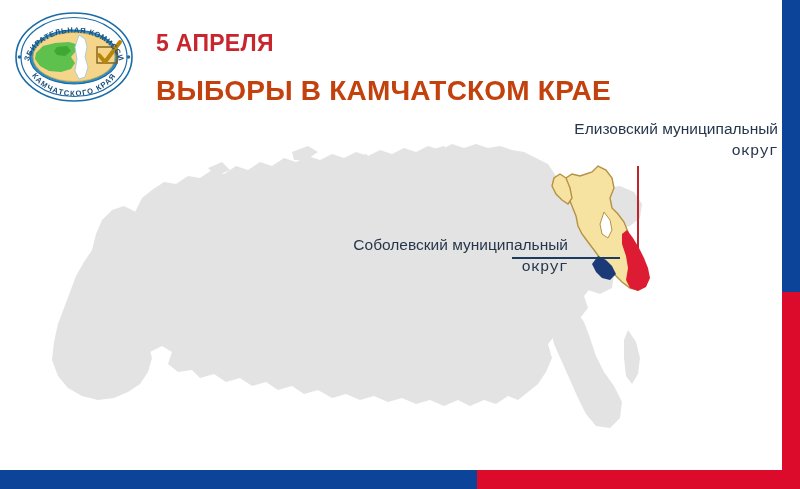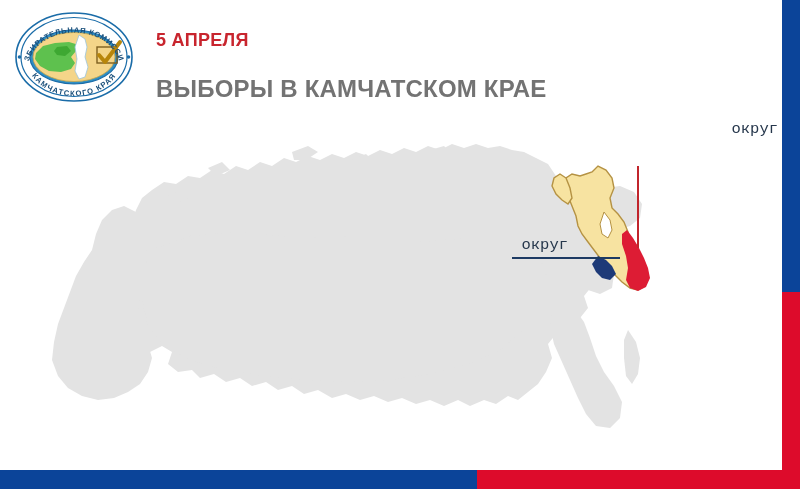--- a/index.html
+++ b/index.html
@@ -43,33 +43,33 @@
     top: 9px;
     width: 122px;
     height: 96px;
   }
 
   
   .title-date {
     position: absolute;
     left: 156px;
     top: 30px;
-    font-size: 18px;
+    font-size: 23px;
     font-weight: bold;
     color: #c8252e;
     letter-spacing: 0.3px;
     white-space: nowrap;
   }
   .title-main {
     position: absolute;
     left: 156px;
     top: 75px;
-    font-size: 24px;
+    font-size: 28px;
     font-weight: bold;
-    color: #737373;
+    color: #c2410c;
     letter-spacing: 0.2px;
     white-space: nowrap;
   }
 
   
   .map-wrap {
     position: absolute;
     left: 0; top: 0;
     width: 800px; height: 489px;
   }
@@ -195,23 +195,25 @@
           M 598,256 L 606,260 L 612,266 L 616,274 L 610,280 L 602,278
           L 596,272 L 592,264 Z"></path>
       </g>
     </svg>
   </div>
 
   <div class="leader leader-elizovsky"></div>
   <div class="leader leader-sobolevsky"></div>
 
   <div class="callout callout-elizovsky">
+    <span>Елизовский муниципальный</span>
     <span class="l2">округ</span>
   </div>
   <div class="callout callout-sobolevsky">
+    <span>Соболевский муниципальный</span>
     <span class="l2">округ</span>
   </div>
 
   <div class="logo">
     <svg viewBox="0 0 122 96" width="122" height="96">
       <defs>
         <path id="arcTop" d="M 16,52 A 46,36 0 0 1 106,52"></path>
         <path id="arcBot" d="M 14,50 A 47,37 0 0 0 108,50"></path>
       </defs>
 

